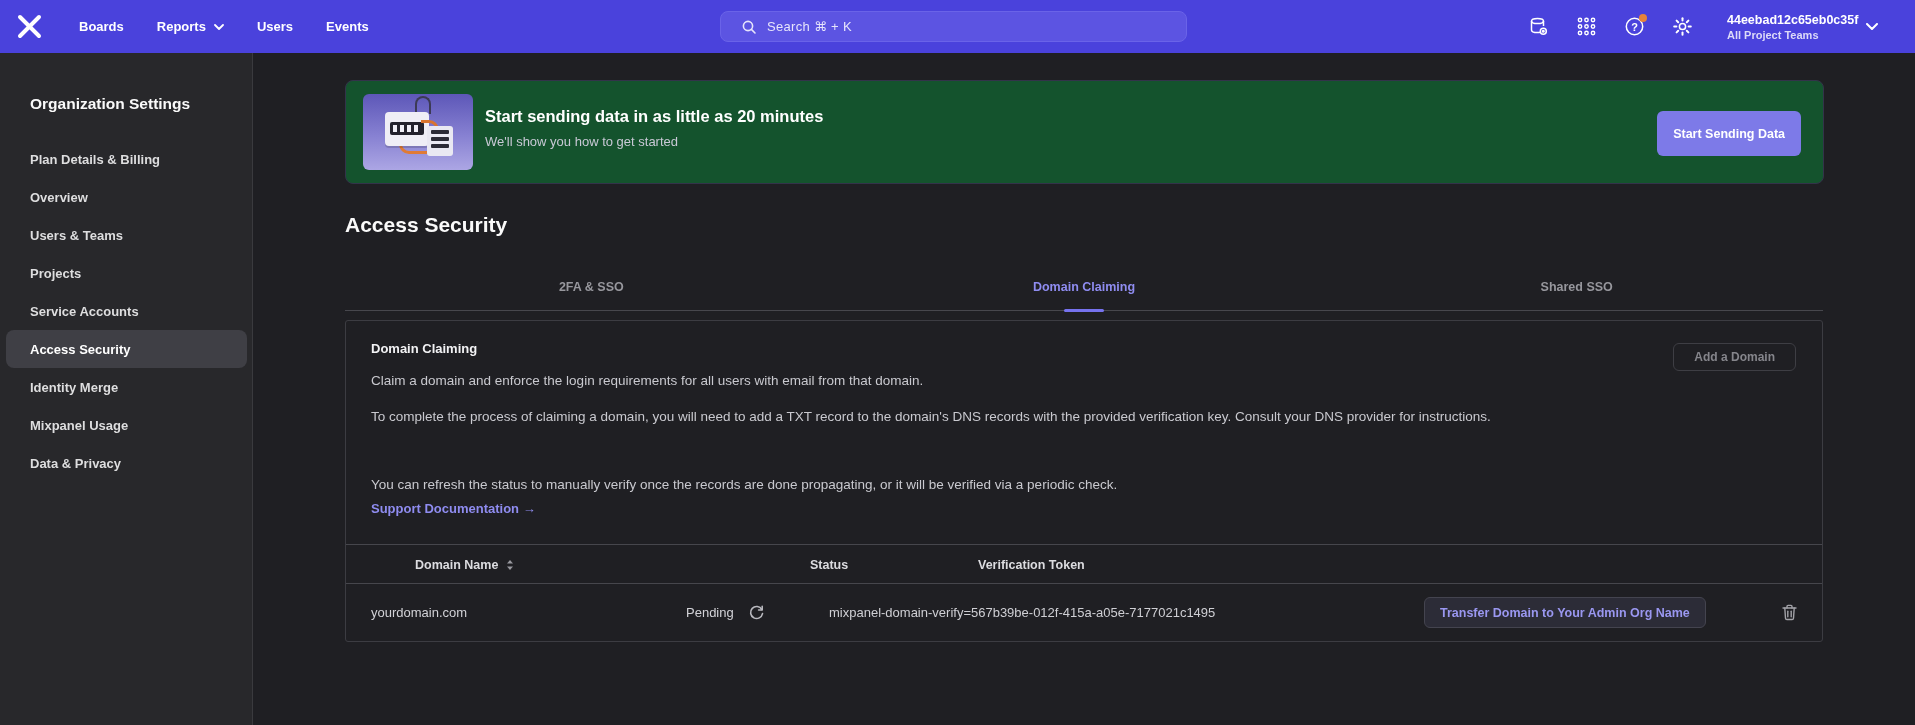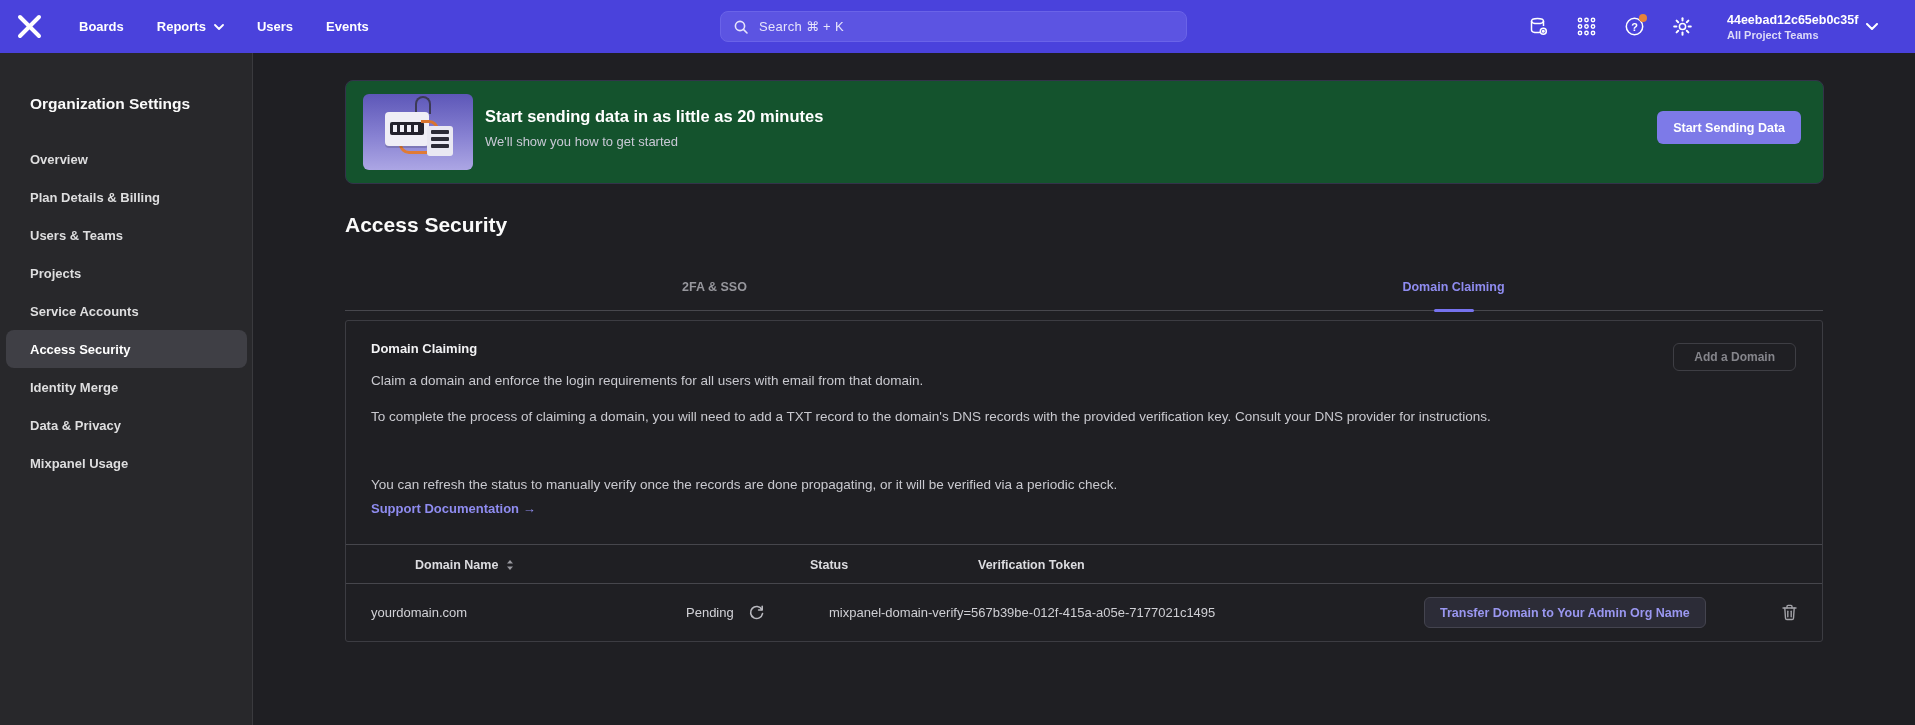--- a/index.html
+++ b/index.html
@@ -15,21 +15,21 @@
   .topnav {
     position:absolute; left:0; top:0; width:1915px; height:53px;
     background:#4a42dc; display:flex; align-items:center; z-index:5;
   }
   .logo { position:absolute; left:16px; top:13px; width:27px; height:27px; }
   .nav-links { position:absolute; left:79px; top:0; height:53px; display:flex; align-items:center; gap:33px; }
   .nav-link { color:#fff; font-size:13px; font-weight:600; cursor:pointer; display:flex; align-items:center; gap:8px; }
   .searchbar {
     position:absolute; left:720px; top:11px; width:467px; height:31px;
     background:#5c54e2; border:1px solid #6a63e8; border-radius:8px;
-    display:flex; align-items:center; padding:0 12px; gap:10px; cursor:text;
+    display:flex; align-items:center; padding:0 20px; gap:10px; cursor:text;
   }
   .searchbar .search-label { color:#e6e4fb; font-size:13px; letter-spacing:.3px; }
   .nav-right { position:absolute; left:1528px; top:0; height:53px; display:flex; align-items:center; gap:27px; }
   .nav-icon { width:21px; height:21px; position:relative; cursor:pointer; }
   .badge-dot { position:absolute; right:-2px; top:-2px; width:8px; height:8px; border-radius:50%; background:#e8833a; }
   .account { position:absolute; left:1727px; top:0; height:53px; display:flex; align-items:center; gap:8px; cursor:pointer; }
   .acct-text { display:flex; flex-direction:column; gap:2px; }
   .org-id { color:#fff; font-size:12.5px; font-weight:700; }
   .project-name { color:#dcdaf8; font-size:11px; font-weight:600; }
 
@@ -61,21 +61,21 @@
   .art-teeth { position:absolute; left:8px; top:13px; width:28px; height:7px; background:repeating-linear-gradient(90deg,#efeef6 0 4px,#23222d 4px 7px); }
   .art-box { position:absolute; left:64px; top:32px; width:26px; height:30px; background:#e9e8f2; border-radius:3px; }
   .art-box-slot { position:absolute; left:4px; top:4px; width:18px; height:4px; background:#2b2a36; border-radius:1px; }
   .art-box-slot2 { top:11px; } .art-box-slot3 { top:18px; }
   .art-wire { position:absolute; left:36px; top:48px; width:30px; height:12px; border:3px solid #e07b35; border-top:none; border-right:none; border-radius:0 0 0 10px; }
   .art-wire2 { position:absolute; left:58px; top:26px; width:18px; height:10px; border:3px solid #d8742f; border-bottom:none; border-left:none; border-radius:0 10px 0 0; }
   .art-cable { position:absolute; left:52px; top:2px; width:16px; height:18px; border:2px solid #3c3a55; border-bottom:none; border-radius:8px 8px 0 0; }
   .banner-title { position:absolute; left:139px; top:26px; font-size:16.5px; font-weight:700; color:#ffffff; }
   .banner-sub { position:absolute; left:139px; top:53px; font-size:13px; color:#c9c9d6; }
   .banner-cta {
-    position:absolute; right:22px; top:30px; height:33px; padding:0 16px;
+    position:absolute; right:22px; top:30px; height:45px; padding:0 16px;
     background:#7d7ae8; border:none; border-radius:6px; color:#ffffff;
     font-size:12.5px; font-weight:700; font-family:inherit; cursor:pointer;
     display:flex; align-items:center;margin-left:48px;
   }
 
   
   .page-title { position:absolute; left:345px; top:213px; font-size:21px; font-weight:700; color:#fafafa; }
   .tabs { position:absolute; left:345px; top:268px; width:1478px; height:43px; display:flex; border-bottom:1px solid #47474d; }
   .tab { flex:1; display:flex; align-items:flex-end; justify-content:center; padding-bottom:16px; font-size:12.5px; font-weight:600; color:#97979d; cursor:pointer; position:relative; }
   .tab.active { color:#8f8cf0; }
@@ -204,29 +204,29 @@
     </div>
     <svg width="12" height="7" viewBox="0 0 12 7">
         <path d="M1 1 L6 6 L11 1" stroke="#fff" stroke-width="2" fill="none" stroke-linecap="round" stroke-linejoin="round"></path>
       </svg>
   </div>
 </div>
 
 <div class="sidebar">
   <div class="sidebar-title">Organization Settings</div>
   <div class="side-list">
+    <div class="side-item">Plan Details &amp; Billing</div>
     <div class="side-item">Overview</div>
-    <div class="side-item">Plan Details &amp; Billing</div>
     <div class="side-item">Users &amp; Teams</div>
     <div class="side-item">Projects</div>
     <div class="side-item">Service Accounts</div>
     <div class="side-item active">Access Security</div>
     <div class="side-item">Identity Merge</div>
+    <div class="side-item">Mixpanel Usage</div>
     <div class="side-item">Data &amp; Privacy</div>
-    <div class="side-item">Mixpanel Usage</div>
   </div>
 </div>
 
 <div class="banner">
   <div class="banner-art">
     <div class="art-wire"></div>
     <div class="art-cable"></div>
     <div class="art-monitor">
       <div class="art-screen"></div>
         <div class="art-teeth"></div>
@@ -246,20 +246,23 @@
 <h1 class="page-title">Access Security</h1>
 
 <div class="tabs">
   <div class="tab">
       <span>2FA &amp; SSO</span>
     </div>
   <div class="tab active">
     <span>Domain Claiming</span>
     <span class="tab-underline"></span>
   </div>
+  <div class="tab">
+      <span>Shared SSO</span>
+    </div>
 </div>
 
 <div class="panel">
   <div class="panel-title">Domain Claiming</div>
   <button class="add-domain-btn">Add a Domain</button>
 
   <p class="para para-1">Claim a domain and enforce the login requirements for all users with email from that domain.</p>
   <p class="para para-2">To complete the process of claiming a domain, you will need to add a TXT record to the domain's DNS records with the provided verification key. Consult your DNS provider for instructions.</p>
   <p class="para para-3">You can refresh the status to manually verify once the records are done propagating, or it will be verified via a periodic check.</p>
   <a class="doc-link">Support Documentation →</a>

